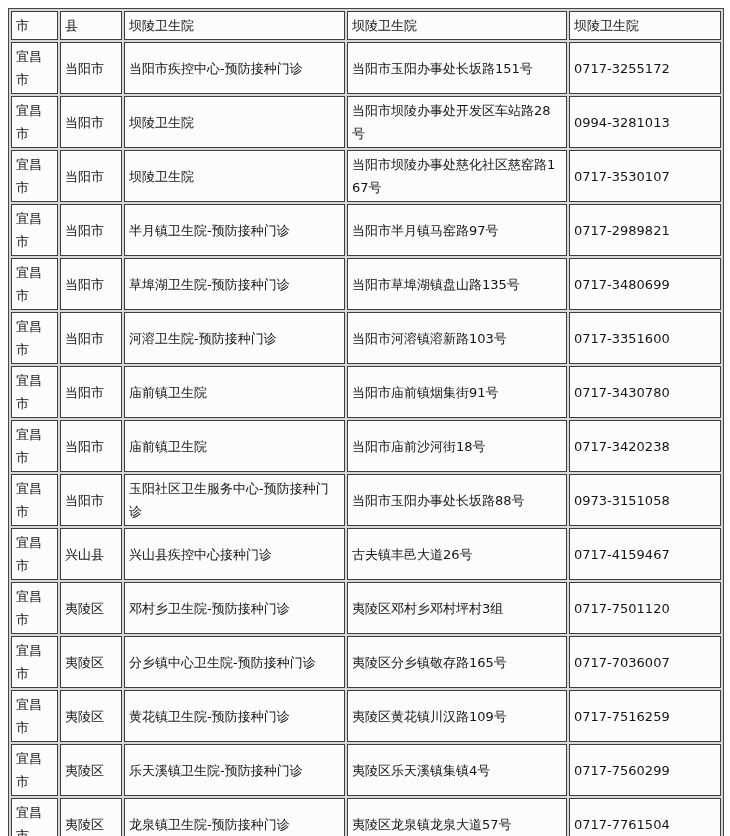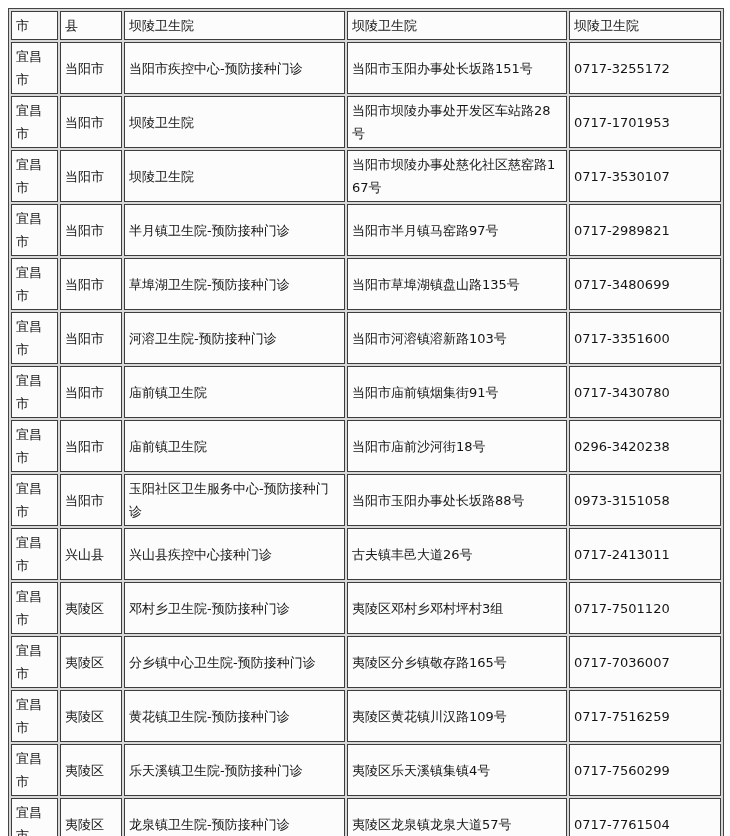--- a/index.html
+++ b/index.html
@@ -69,21 +69,21 @@
           <td>当阳市</td>
           <td>当阳市疾控中心-预防接种门诊</td>
           <td>当阳市玉阳办事处长坂路151号</td>
           <td>0717-3255172</td>
         </tr>
         <tr>
           <td>宜昌市</td>
           <td>当阳市</td>
           <td>坝陵卫生院</td>
           <td>当阳市坝陵办事处开发区车站路28号</td>
-          <td>0717-1701953</td>
+          <td>0994-3281013</td>
         </tr>
         <tr>
           <td>宜昌市</td>
           <td>当阳市</td>
           <td>坝陵卫生院</td>
           <td>当阳市坝陵办事处慈化社区慈窑路167号</td>
           <td>0717-3530107</td>
         </tr>
         <tr>
           <td>宜昌市</td>
@@ -111,35 +111,35 @@
           <td>当阳市</td>
           <td>庙前镇卫生院</td>
           <td>当阳市庙前镇烟集街91号</td>
           <td>0717-3430780</td>
         </tr>
         <tr>
           <td>宜昌市</td>
           <td>当阳市</td>
           <td>庙前镇卫生院</td>
           <td>当阳市庙前沙河街18号</td>
-          <td>0296-3420238</td>
+          <td>0717-3420238</td>
         </tr>
         <tr>
           <td>宜昌市</td>
           <td>当阳市</td>
           <td>玉阳社区卫生服务中心-预防接种门诊</td>
           <td>当阳市玉阳办事处长坂路88号</td>
           <td>0973-3151058</td>
         </tr>
         <tr>
           <td>宜昌市</td>
           <td>兴山县</td>
           <td>兴山县疾控中心接种门诊</td>
           <td>古夫镇丰邑大道26号</td>
-          <td>0717-2413011</td>
+          <td>0717-4159467</td>
         </tr>
         <tr>
           <td>宜昌市</td>
           <td>夷陵区</td>
           <td>邓村乡卫生院-预防接种门诊</td>
           <td>夷陵区邓村乡邓村坪村3组</td>
           <td>0717-7501120</td>
         </tr>
         <tr>
           <td>宜昌市</td>

